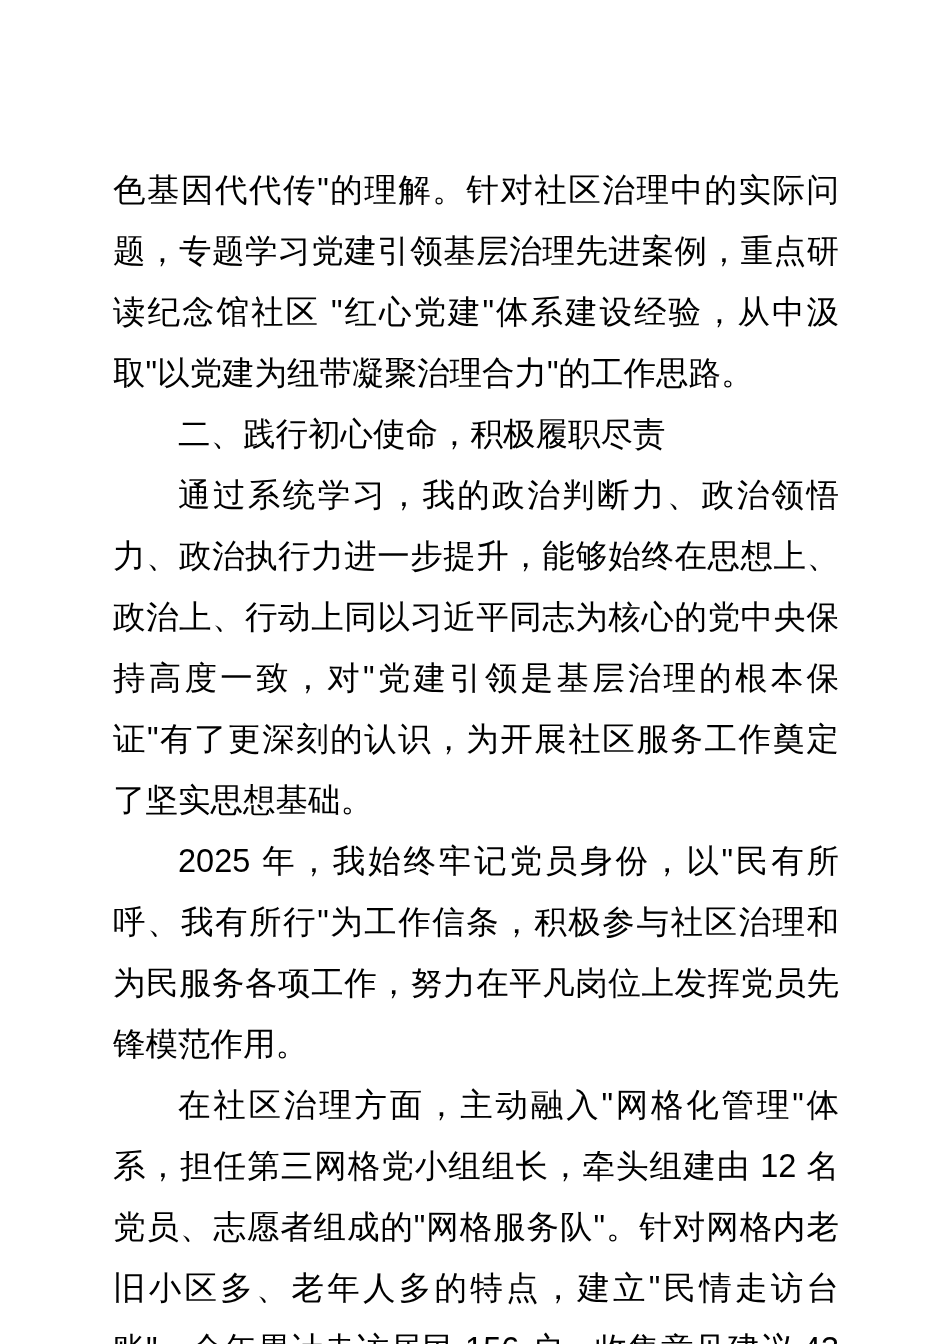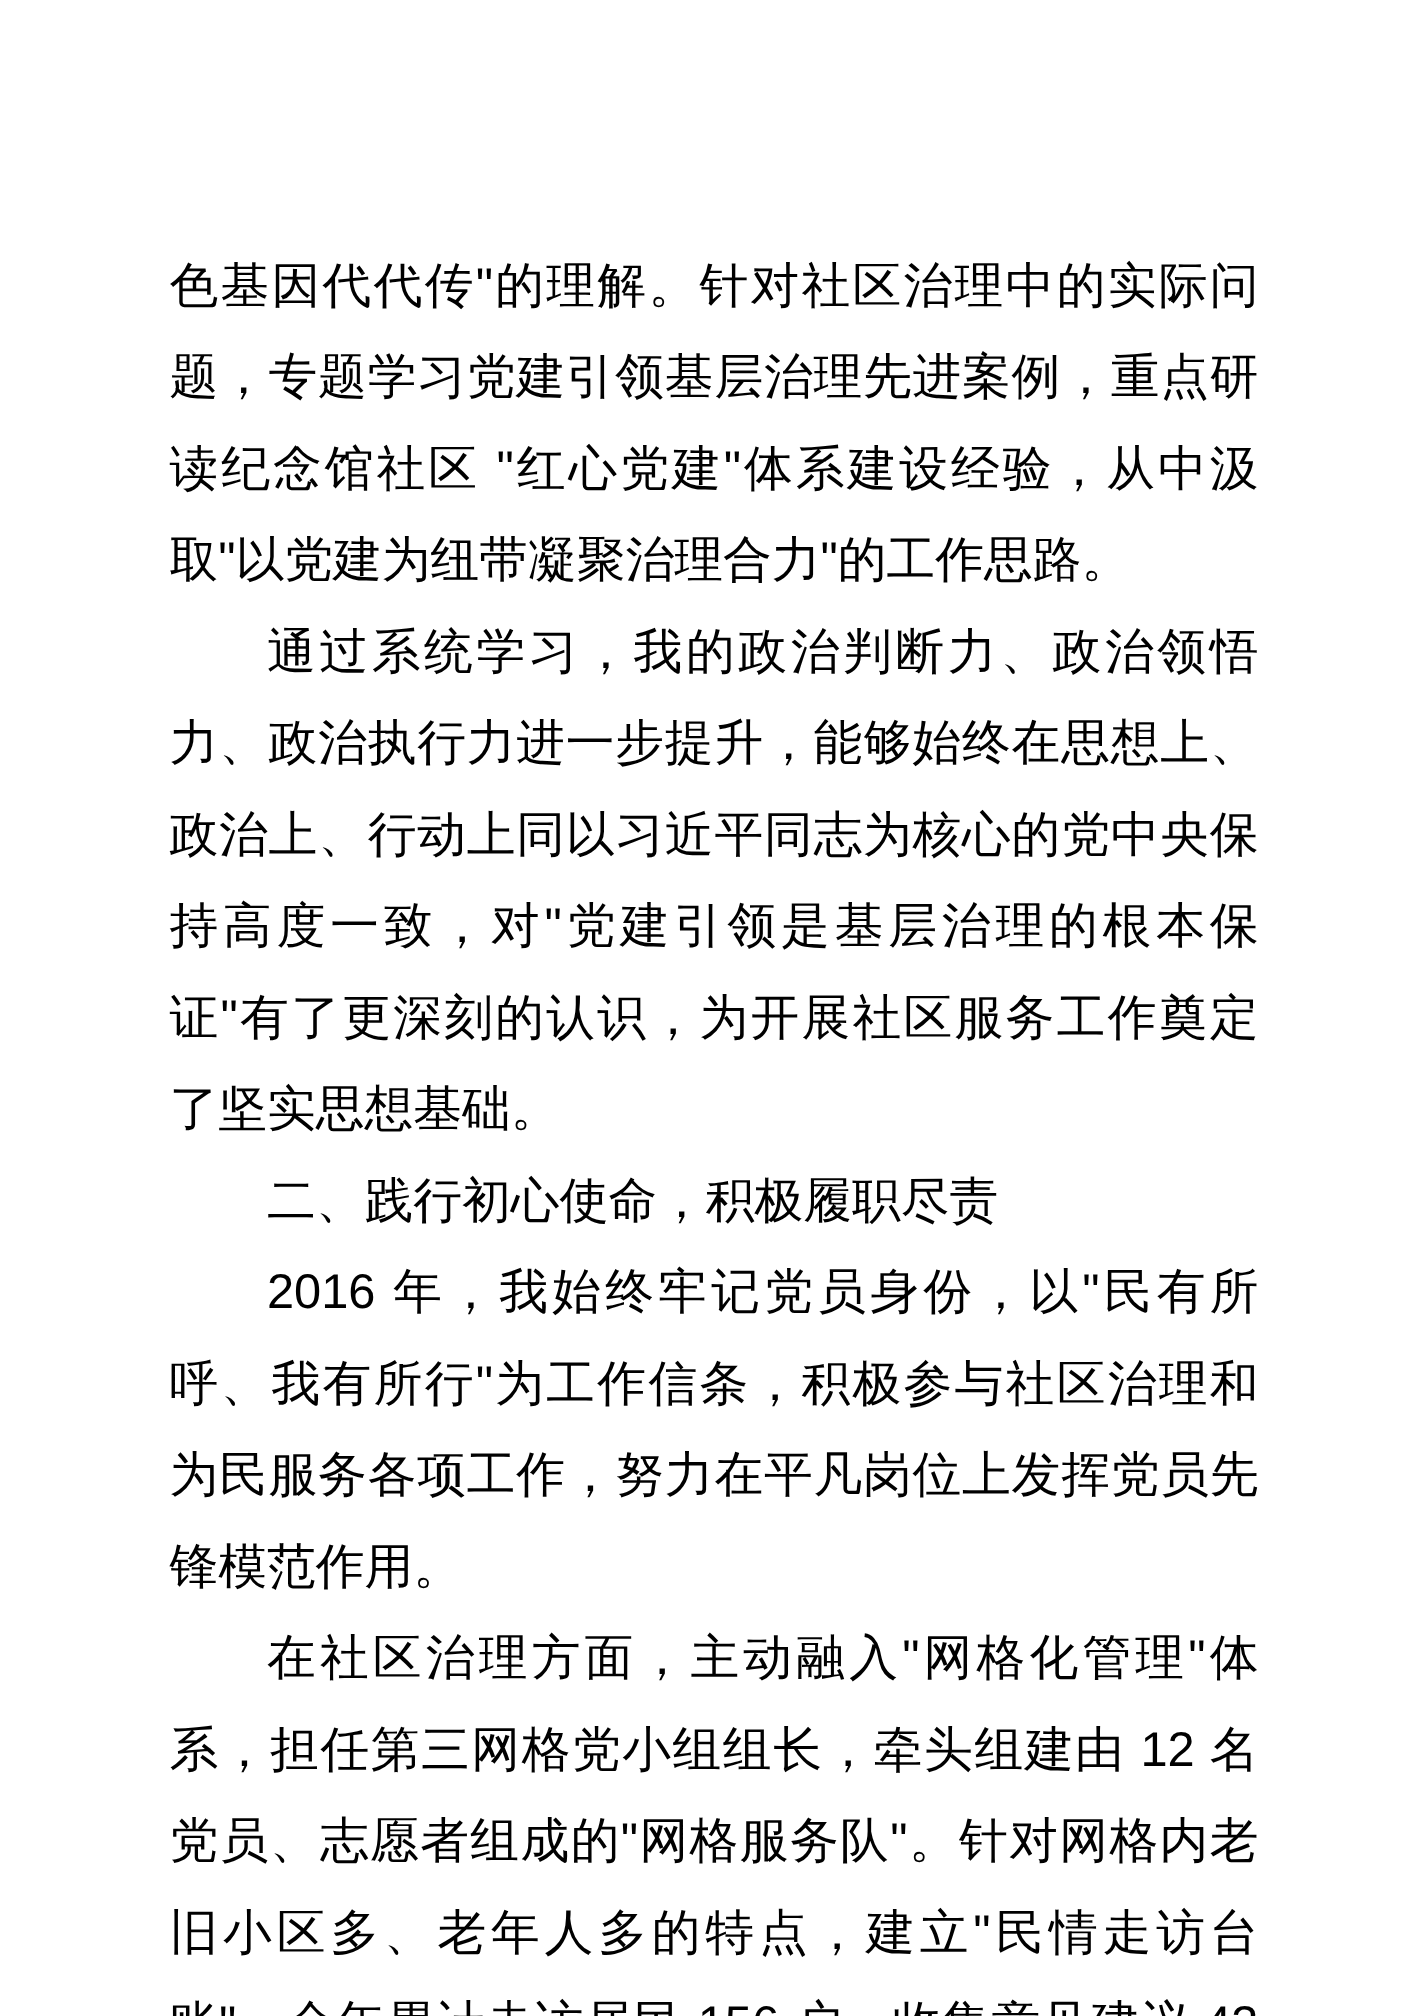--- a/index.html
+++ b/index.html
@@ -47,22 +47,22 @@
   }
 </style>
 </head>
 <body>
 
 <div class="page">
   <div class="text-column">
 
     <p class="para no-indent">色基因代代传"的理解。针对社区治理中的实际问题，专题学习党建引领基层治理先进案例，重点研读纪念馆社区 "红心党建"体系建设经验，从中汲取"以党建为纽带凝聚治理合力"的工作思路。</p>
 
+    <p class="para indent">二、践行初心使命，积极履职尽责</p>
+
     <p class="para indent">通过系统学习，我的政治判断力、政治领悟力、政治执行力进一步提升，能够始终在思想上、政治上、行动上同以习近平同志为核心的党中央保持高度一致，对"党建引领是基层治理的根本保证"有了更深刻的认识，为开展社区服务工作奠定了坚实思想基础。</p>
 
-    <p class="para indent">二、践行初心使命，积极履职尽责</p>
-
-    <p class="para indent">2016 年，我始终牢记党员身份，以"民有所呼、我有所行"为工作信条，积极参与社区治理和为民服务各项工作，努力在平凡岗位上发挥党员先锋模范作用。</p>
+    <p class="para indent">2025 年，我始终牢记党员身份，以"民有所呼、我有所行"为工作信条，积极参与社区治理和为民服务各项工作，努力在平凡岗位上发挥党员先锋模范作用。</p>
 
     <p class="para indent"><span class="bold-run">在社区治理方面</span><span>，主动融入"网格化管理"体系，担任第三网格党小组组长，牵头组建由 12 名党员、志愿者组成的"网格服务队"。针对网格内老旧小区多、老年人多的特点，建立"民情走访台账"，全年累计走访居民 156 户，收集意见建议 43 条，协调解决实际问题 37 件。在老旧小区改造工作中，牵头组织"院落议事会"8 次，逐户征求居民对电梯加装、管网改造、停车位规划的意见，协助社区党委协调低楼层住户与高楼</span></p>
 
   </div>
 </div>
 
 </body></html>

